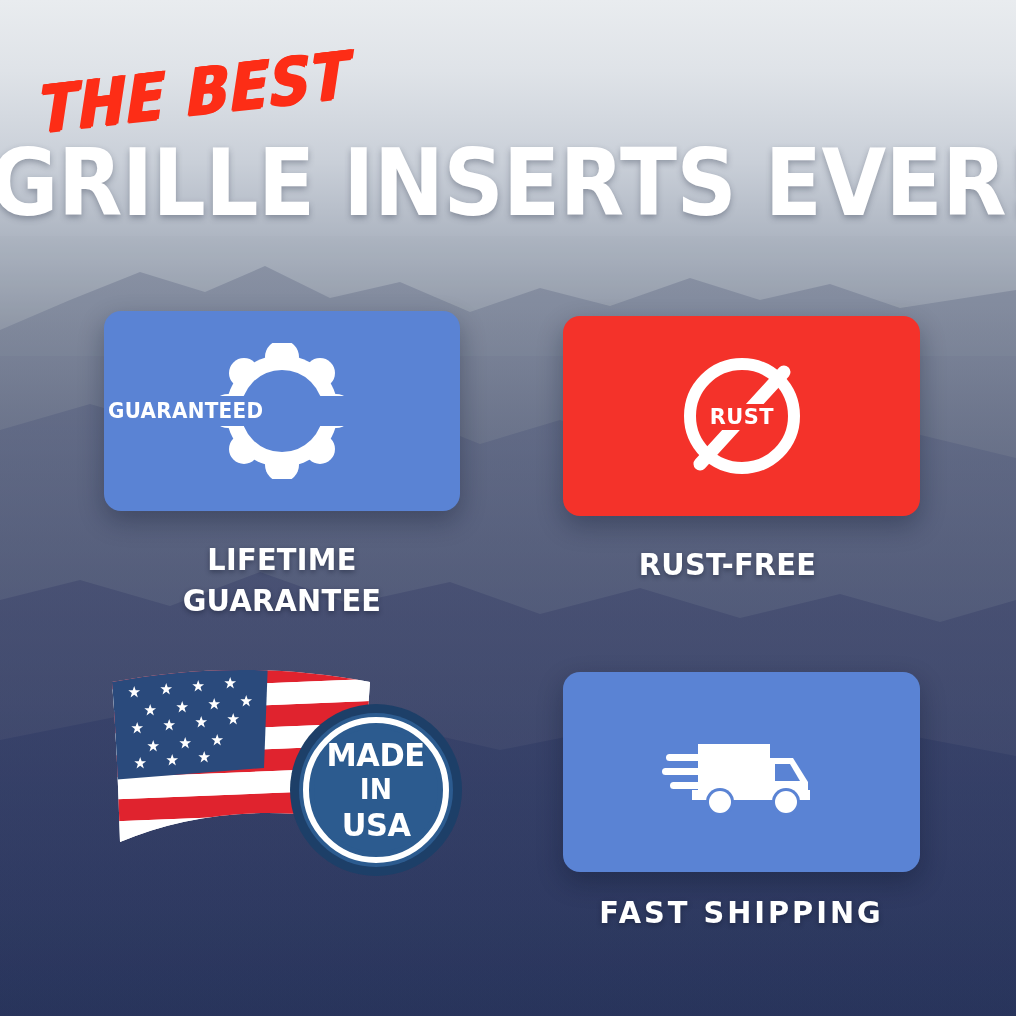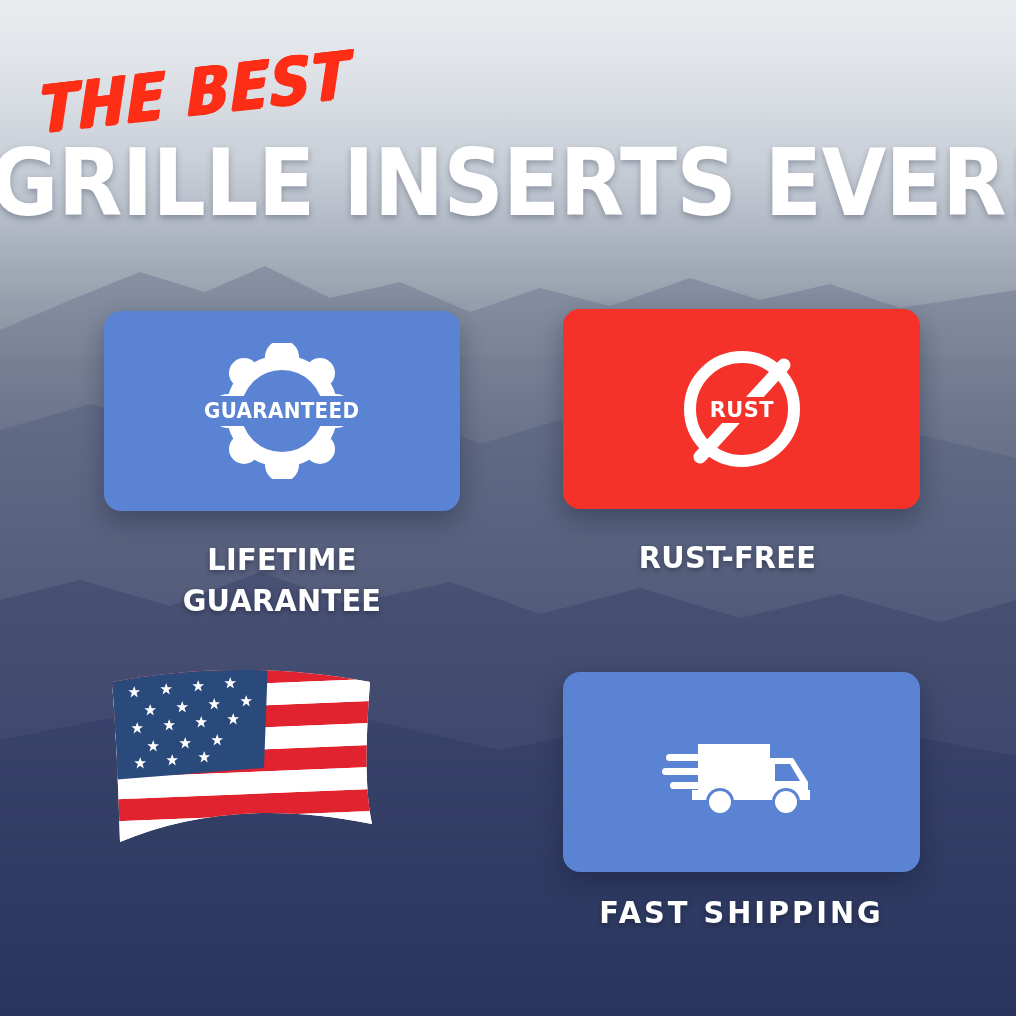--- a/index.html
+++ b/index.html
@@ -119,21 +119,21 @@
     text-shadow: 0 2px 5px rgba(15,22,42,0.45);
     white-space: pre-line;
   }
   .flabel.wide { letter-spacing: 3.2px; }
 
   
   #feat-guarantee { left: 104px;  top: 311px; width: 356px; }
   #feat-guarantee .card { width: 356px; height: 200px; }
   #feat-guarantee .flabel { top: 228px; }
 
-  #feat-rust { left: 563px;  top: 309px; width: 329px; }
+  #feat-rust { left: 563px;  top: 316px; width: 329px; }
   #feat-rust .card { width: 357px; height: 200px; }
   #feat-rust .flabel { top: 228px; }
 
   #feat-usa { left: 90px; top: 662px; width: 390px; }
   #feat-usa .usa-wrap { position: relative; width: 390px; height: 215px; }
 
   #feat-shipping { left: 563px; top: 672px; width: 357px; border-radius: 19px; }
   #feat-shipping .card { width: 357px; height: 200px; }
   #feat-shipping .flabel { top: 220px; }
 
@@ -210,21 +210,21 @@
                 <circle cx="113" cy="106" r="15"></circle>
               </g>
 
               <circle cx="75" cy="68" r="41" fill="#000"></circle>
 
               <rect x="0" y="53" width="150" height="30" fill="#000"></rect>
             </mask>
           </defs>
           <rect x="0" y="0" width="150" height="136" fill="#ffffff" mask="url(#rosette-mask)"></rect>
         </svg>
-        <div style="position:absolute;left:0;right:0;top:0;bottom:0;display:flex;align-items:center;justify-content:center;">
+        <div style="position:absolute;left:0;right:0;top:0;bottom:0;display:flex;align-items:center;">
           <span style="font-family:'DejaVu Sans',sans-serif;font-weight:bold;font-size:21px;
                        color:#ffffff;letter-spacing:0.3px;transform:scaleX(0.95);display:inline-block;">GUARANTEED</span>
         </div>
       </div>
       <div class="flabel">LIFETIME
 GUARANTEE</div>
     </div>
 
     <div class="feature" id="feat-rust">
       <div class="card card-red">
@@ -336,20 +336,35 @@
               <g transform="translate(68,90) scale(0.62)">
                   <path d="M10,0 L12.4,6.9 L19.5,7 L13.8,11.4 L15.9,18.4 L10,14.2 L4.1,18.4 L6.2,11.4 L0.5,7 L7.6,6.9 Z"></path>
                 </g>
               <g transform="translate(100,87) scale(0.62)">
                   <path d="M10,0 L12.4,6.9 L19.5,7 L13.8,11.4 L15.9,18.4 L10,14.2 L4.1,18.4 L6.2,11.4 L0.5,7 L7.6,6.9 Z"></path>
                 </g>
             </g>
           </g>
         </svg>
 
+        <div style="position:absolute;left:200px;top:42px;width:172px;height:172px;">
+          <svg width="172" height="172" viewBox="0 0 172 172">
+            <circle cx="86" cy="86" r="86" fill="#1d3f68"></circle>
+            <circle cx="86" cy="86" r="77" fill="#2c5b8f"></circle>
+            <circle cx="86" cy="86" r="70" fill="none" stroke="#ffffff" stroke-width="6"></circle>
+            <circle cx="86" cy="86" r="62" fill="#2c5b8f"></circle>
+          </svg>
+          <div style="position:absolute;left:0;top:0;width:172px;height:172px;
+                      display:flex;flex-direction:column;align-items:center;justify-content:center;
+                      font-family:'DejaVu Sans',sans-serif;font-weight:bold;color:#ffffff;line-height:1;">
+            <span style="font-size:32px;letter-spacing:-0.5px;transform:scaleX(0.95);">MADE</span>
+            <span style="font-size:28px;margin-top:5px;transform:scaleX(0.95);">IN</span>
+            <span style="font-size:32px;margin-top:5px;letter-spacing:-0.5px;transform:scaleX(0.95);">USA</span>
+          </div>
+        </div>
       </div>
     </div>
 
     <div class="feature" id="feat-shipping">
       <div class="card card-blue">
         <svg width="160" height="96" viewBox="0 0 160 96">
           <g fill="#ffffff">
 
             <rect x="4" y="30" width="44" height="7" rx="3.5"></rect>
             <rect x="0" y="44" width="48" height="7" rx="3.5"></rect>

